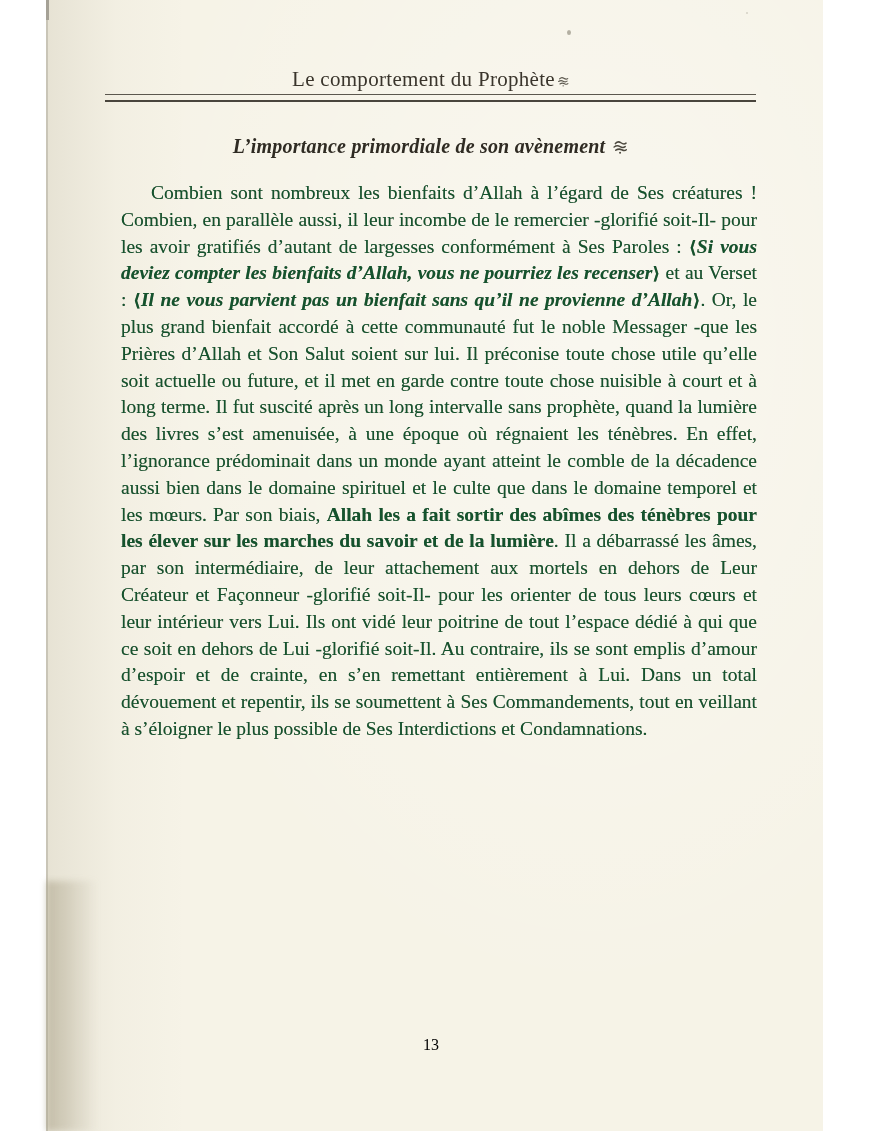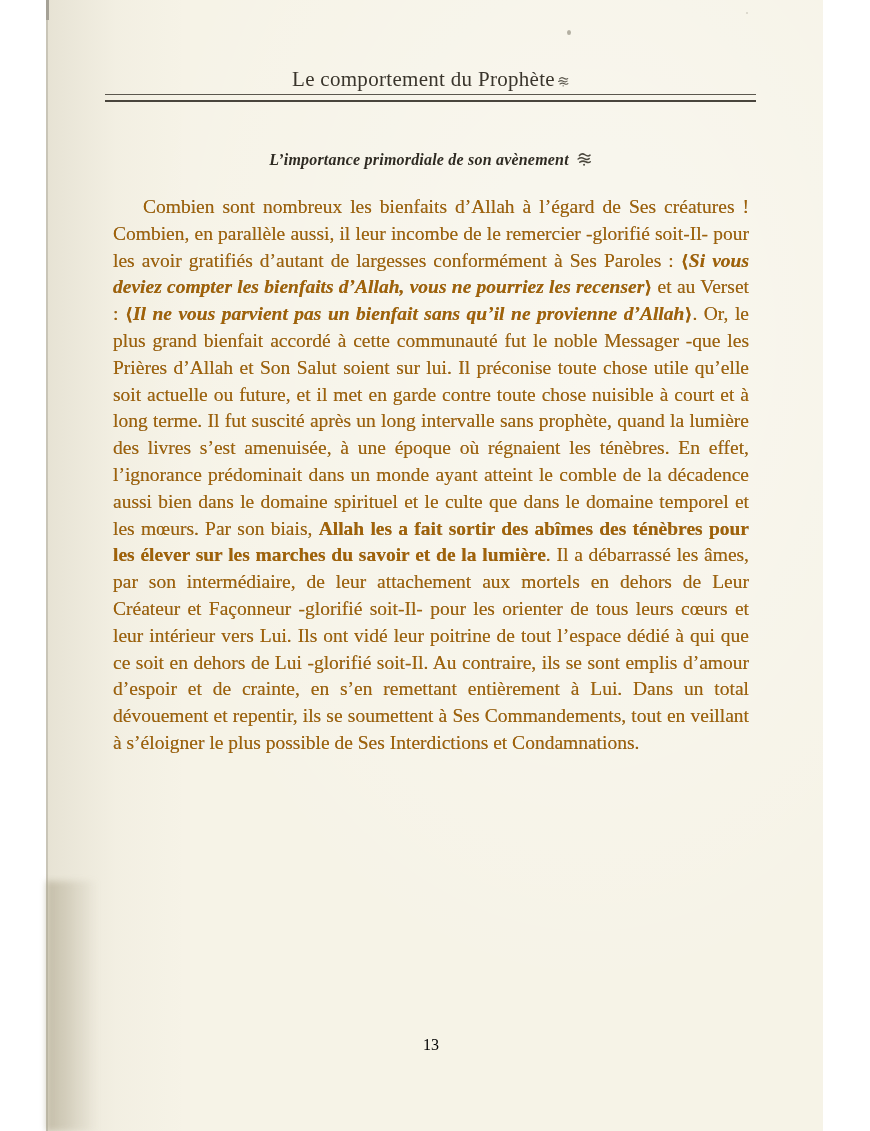--- a/index.html
+++ b/index.html
@@ -62,43 +62,43 @@
   }
   .double-rule {
     margin-top: 2px;
     margin-left: -8px;
     width: 651px;
     height: 5px;
     border-top: 1.5px solid #5b574e;
     border-bottom: 2px solid #49453d;
   }
   .section-title {
-    margin: 44px 0 0 0;
+    margin: 30px 0 0 0;
     text-align: center;
-    font-size: 16px;
+    font-size: 20px;
     line-height: 28px;
     font-weight: bold;
     font-style: italic;
     color: #2f2b23;
     letter-spacing: 0.2px;
     white-space: nowrap;
   }
   .orn { display: inline-block; vertical-align: baseline; }
   .orn svg { display: inline-block; }
   .orn-small { margin-left: 2px; transform: translateY(2px); }
   .orn-large { margin-left: 7px; transform: translateY(2px); }
 
   .body-text {
-    margin: 20px 0 0 0;
+    margin: 20px 0 0 8px;
     width: 636px;
     font-size: 19.5px;
     line-height: 26.8px;
     text-align: justify;
     text-indent: 30px;
-    color: #a16207;
+    color: #14532d;
     text-shadow: 0 0 0.5px rgba(56,51,42,0.5);
   }
   .seg-n  { }
   .seg-bi { font-weight: bold; font-style: italic; }
   .seg-b  { font-weight: bold; }
   .seg-br {
     font-weight: bold;
     font-family: "DejaVu Sans", sans-serif;
     font-size: 17.5px;
   }

